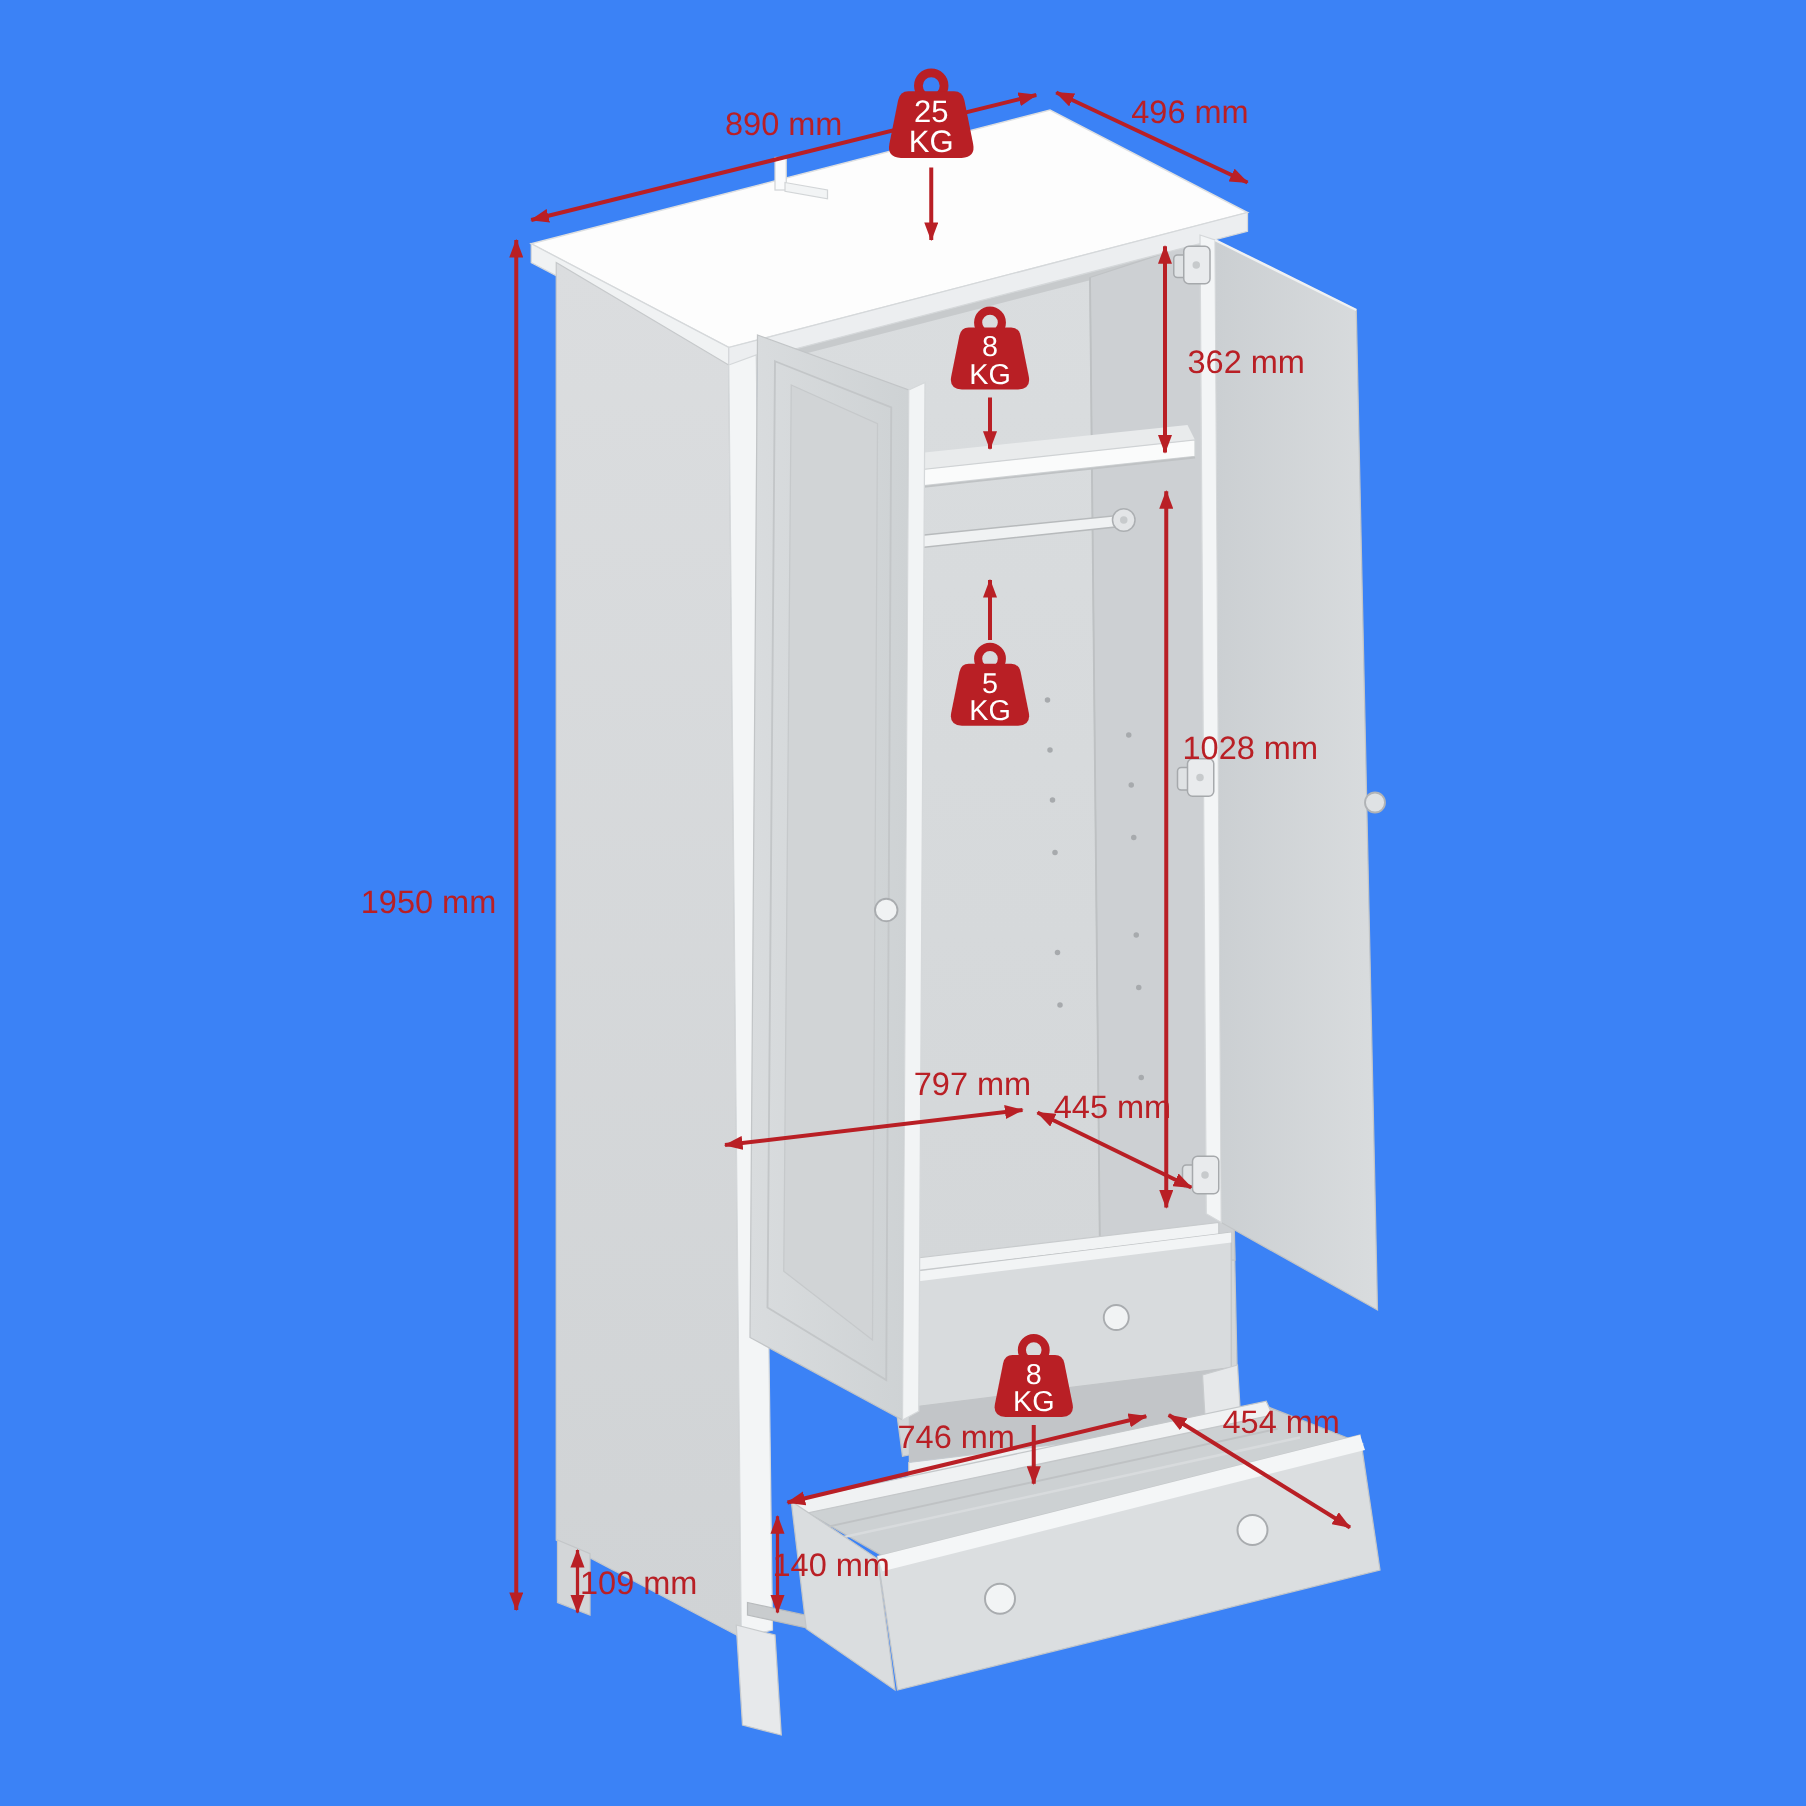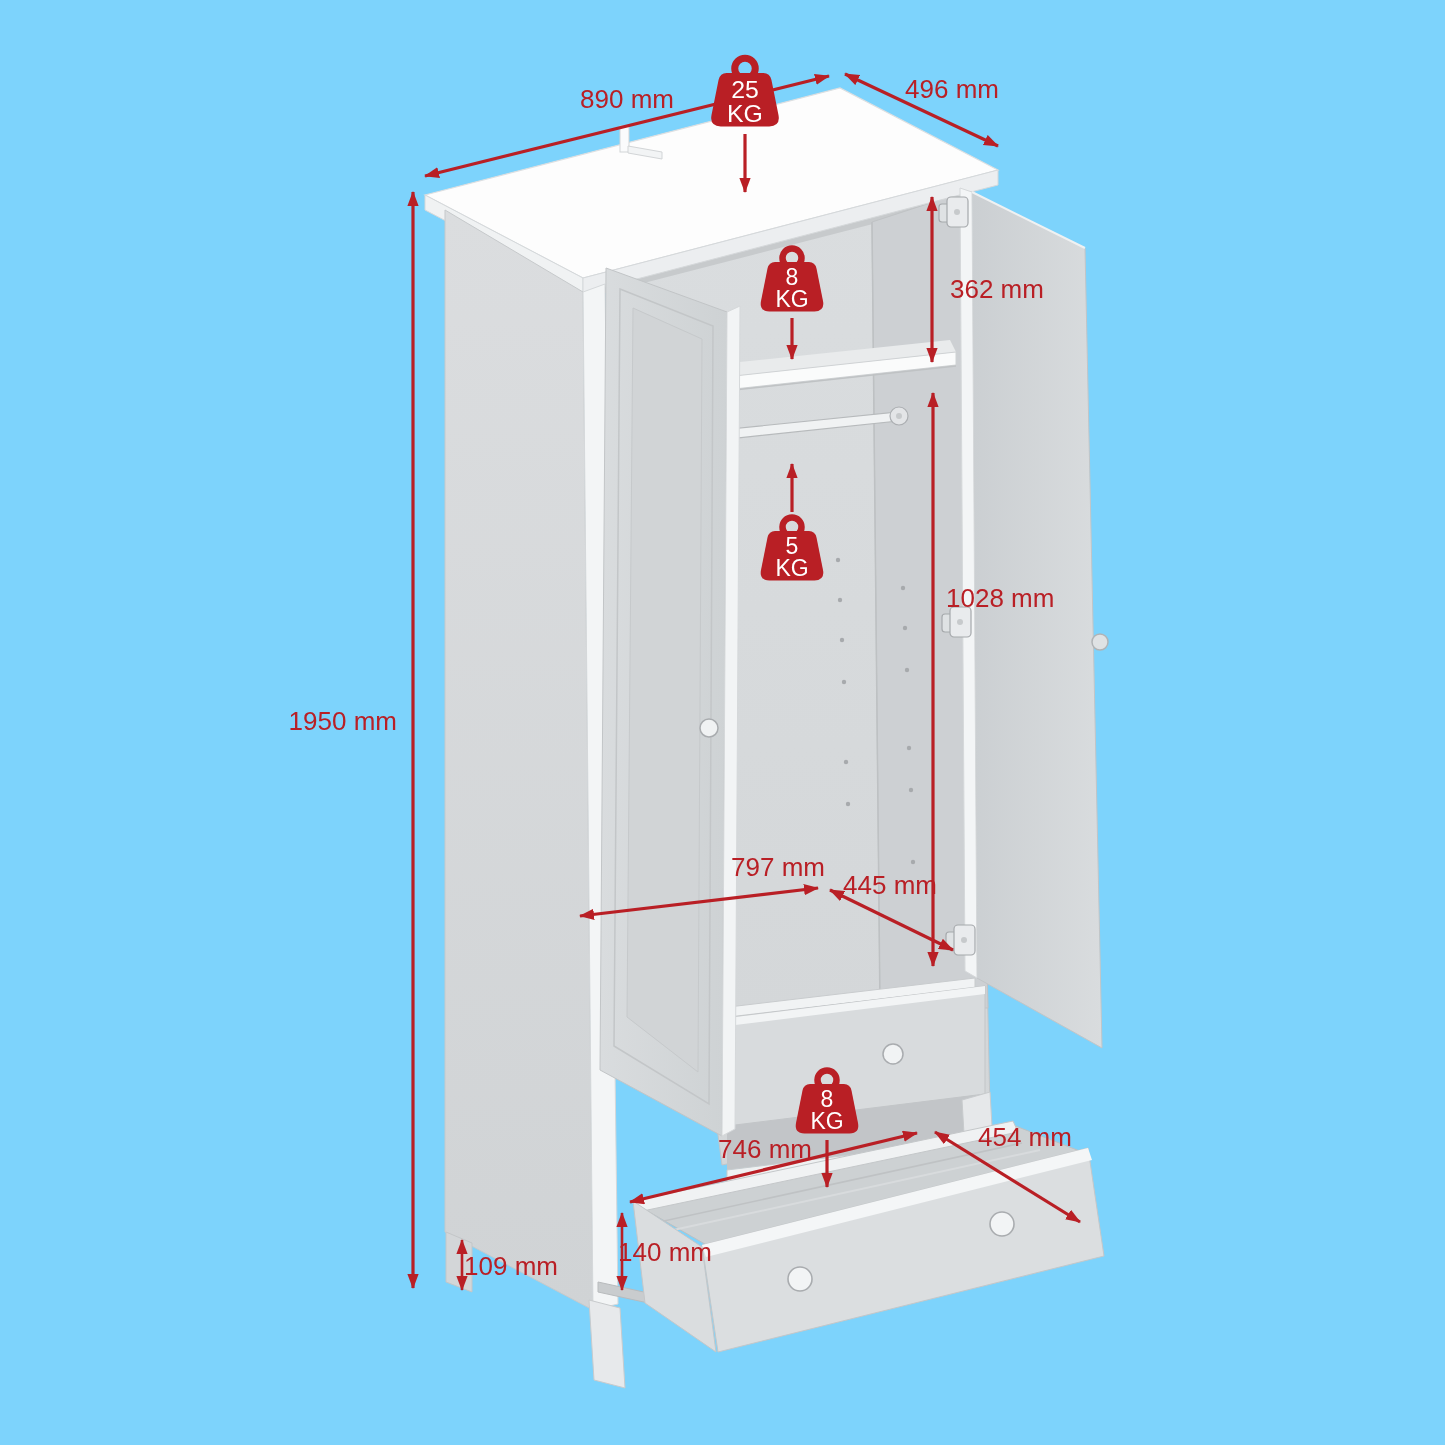--- a/index.html
+++ b/index.html
@@ -1,16 +1,16 @@
 <!DOCTYPE html>
 <html><head>
 <meta charset="utf-8">
 <style>
   html,body{margin:0;padding:0;background:#ffffff;}
-  .stage{width:1445px;height:1445px;background:#7dd3fc;position:relative;overflow:hidden;
+  .stage{width:1445px;height:1445px;background:#3b82f6;position:relative;overflow:hidden;
          font-family:"Liberation Sans", sans-serif;}
   svg{display:block}
   .dline{stroke:#B91F25;stroke-width:3.2;fill:none}
   .thin{stroke-width:2.6}
   text.dim{fill:#B91F25;font-size:26px;font-family:"Liberation Sans",sans-serif;}
   text.wt{fill:#ffffff;font-size:23px;text-anchor:middle;font-family:"Liberation Sans",sans-serif;}
   .anch-mid{text-anchor:middle}
   .anch-end{text-anchor:end}
   .anch-start{text-anchor:start}
 </style>

